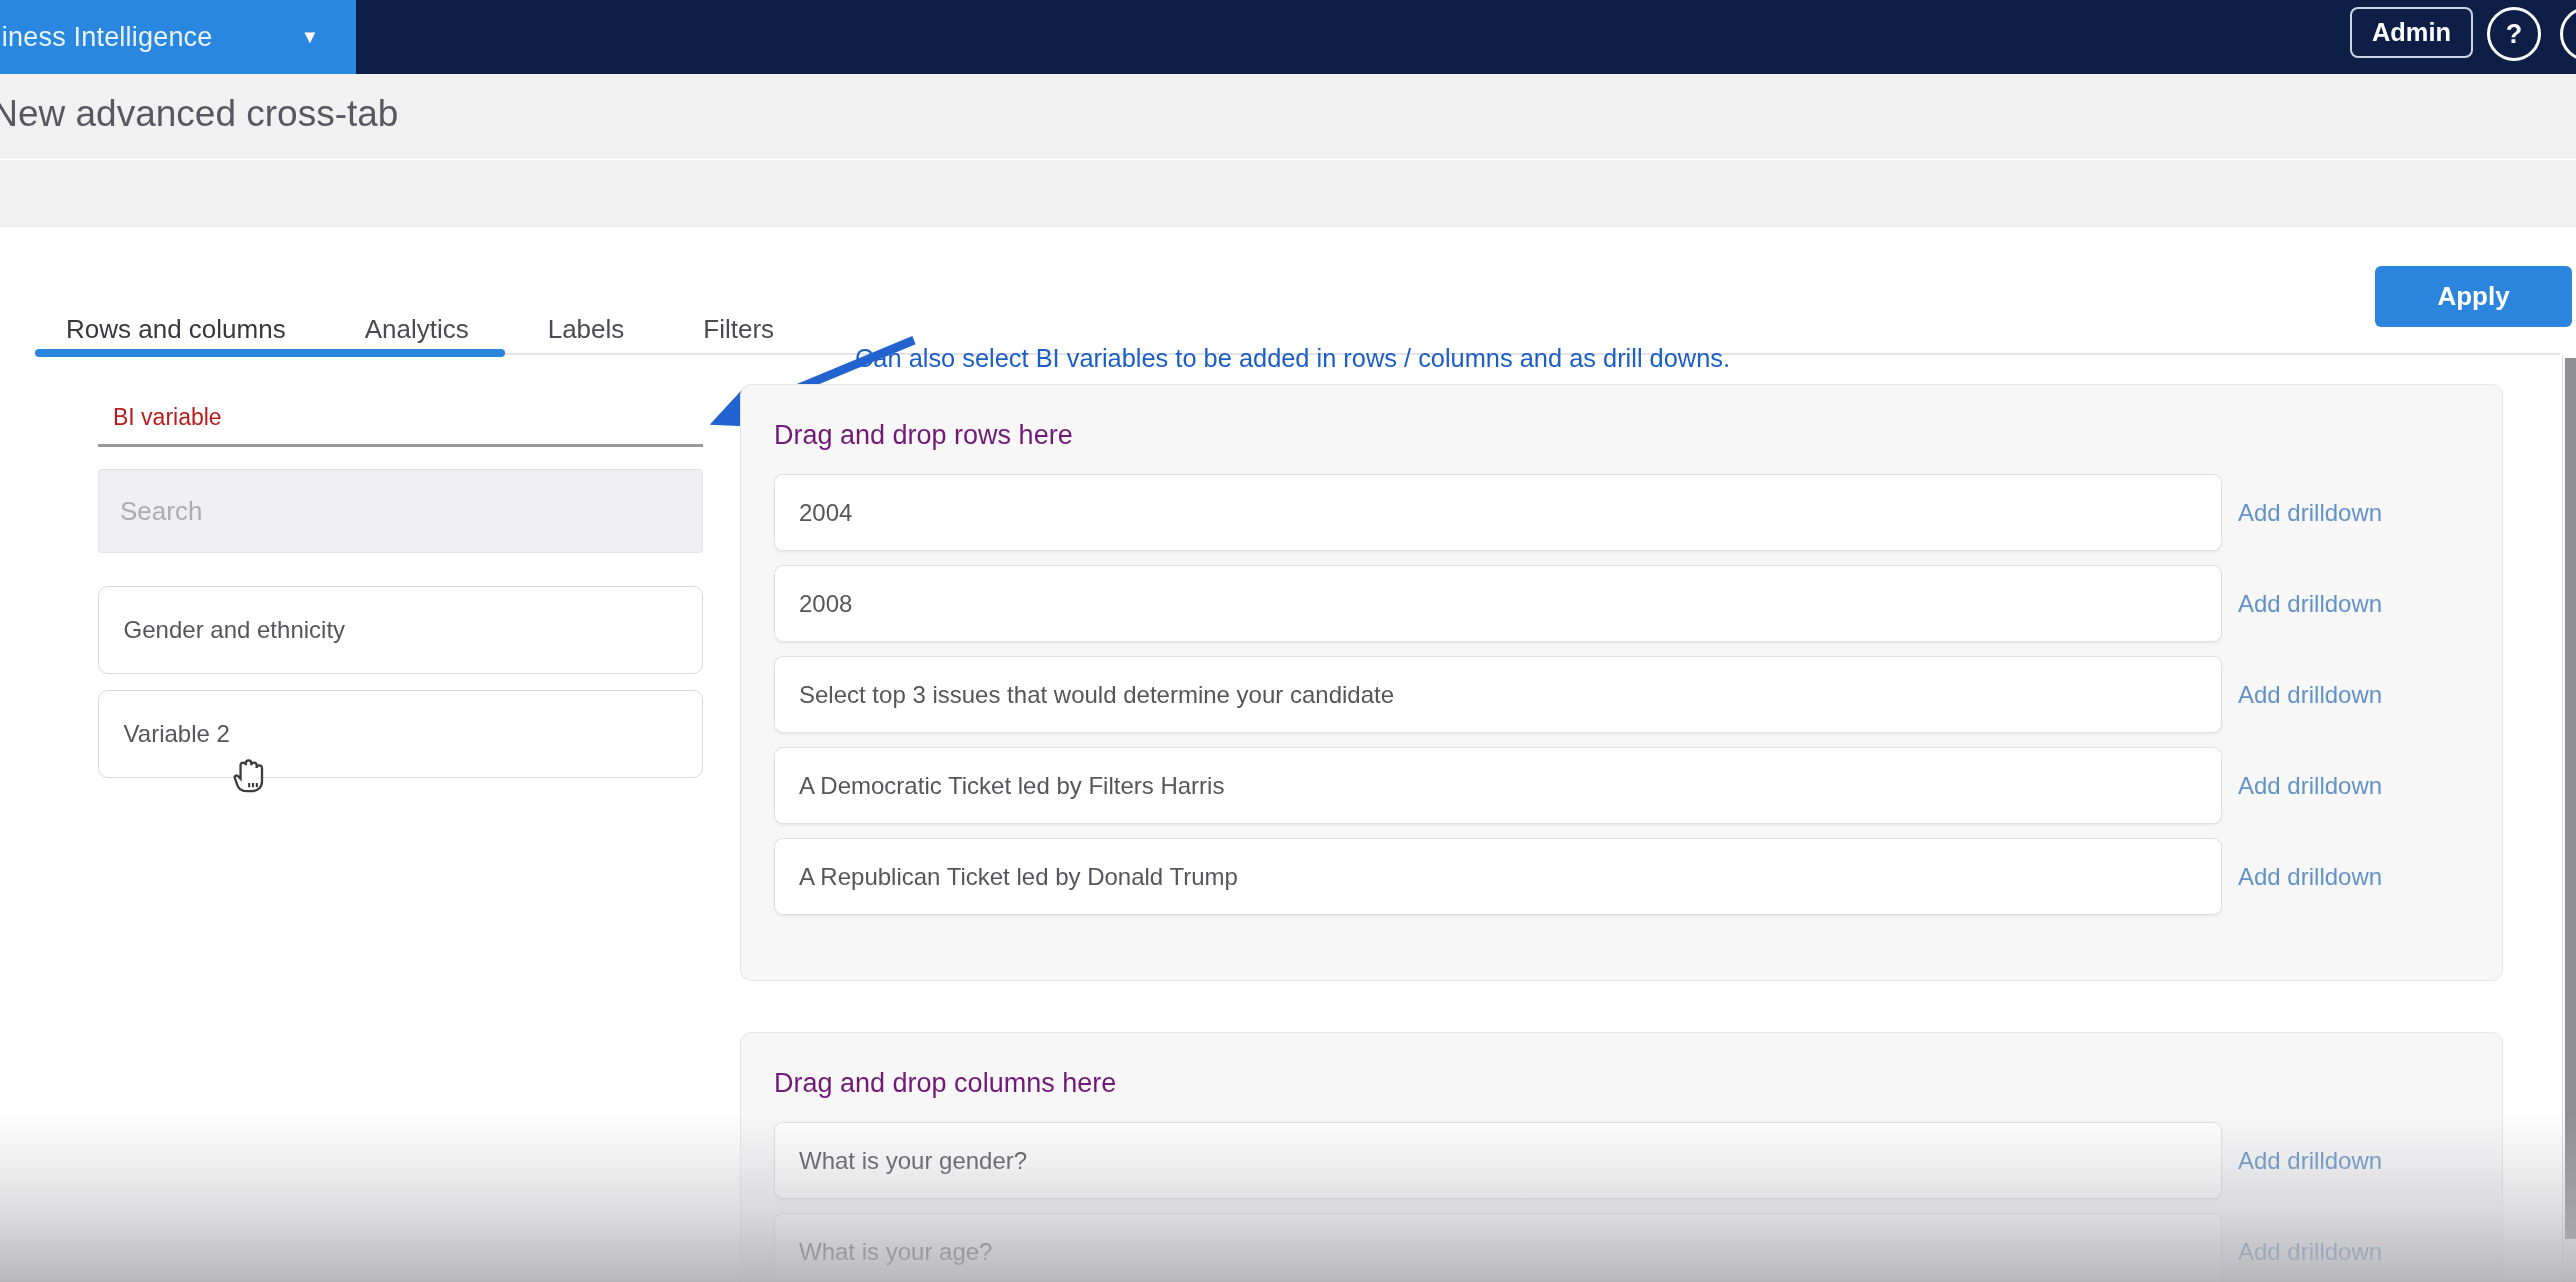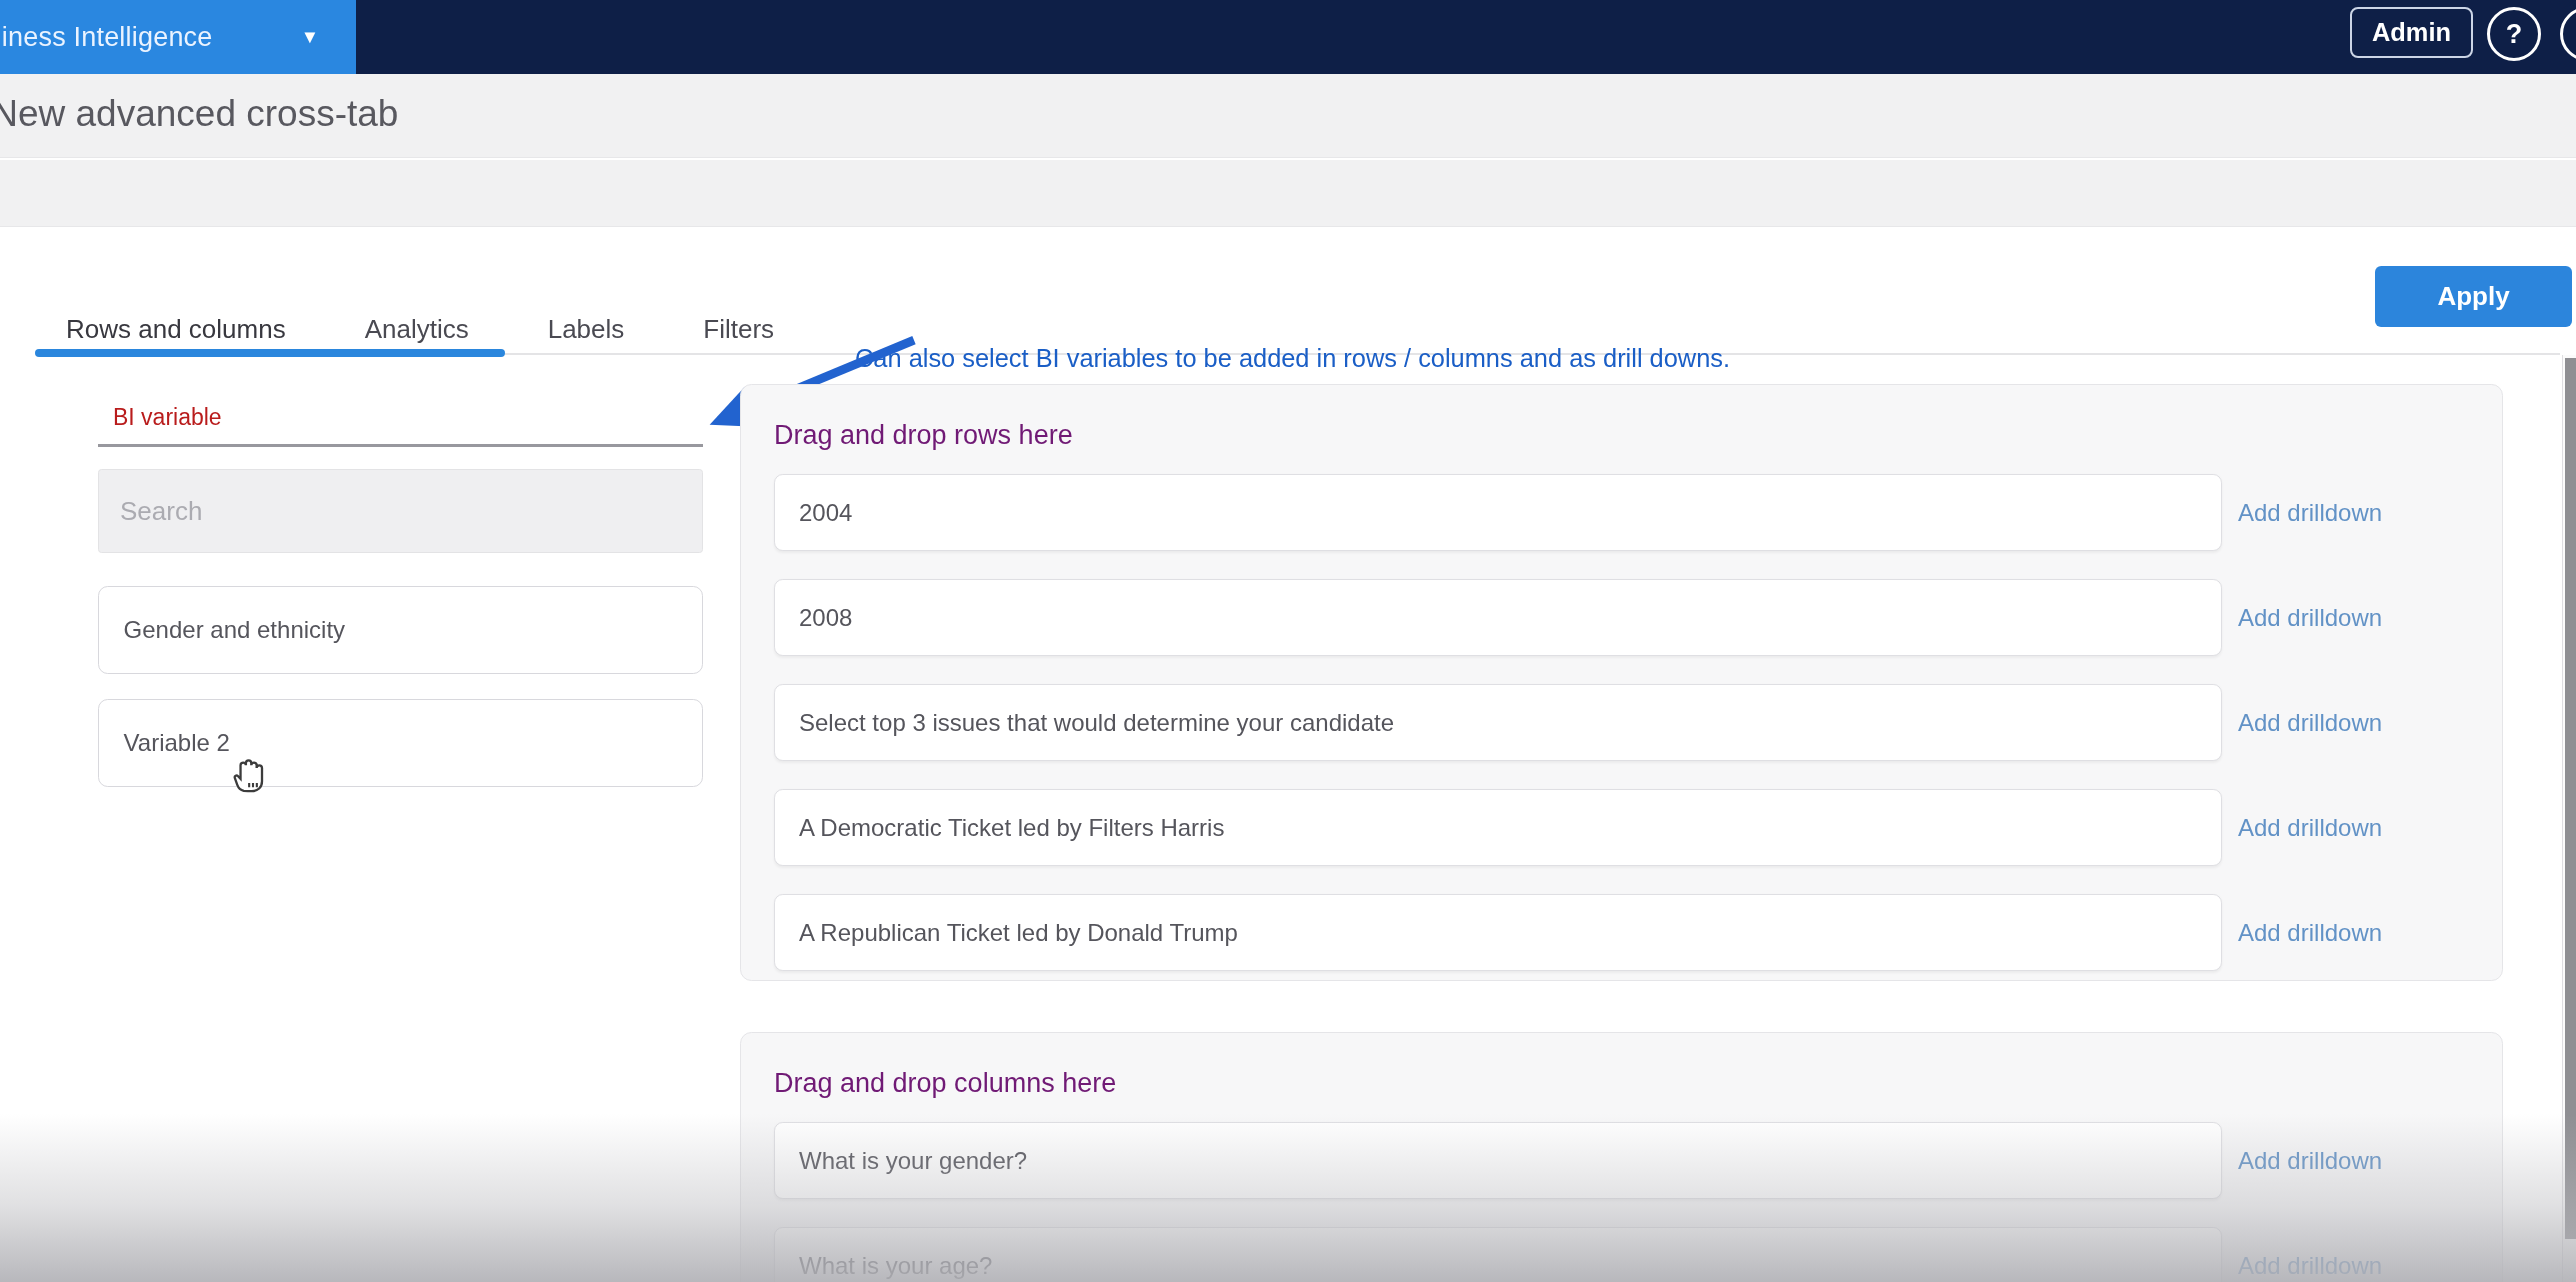--- a/index.html
+++ b/index.html
@@ -47,33 +47,33 @@
   .annotation { position:absolute; left:855px; top:344px; font-size:25.4px; color:#1a5ec6; white-space:nowrap; }
   .anno-arrow { position:absolute; left:665px; top:333px; }
 
   
   .side-label { position:absolute; left:113px; top:404px; font-size:23px; color:#b91c1c; }
   .side-underline { position:absolute; left:98px; top:444px; width:605px; height:2.6px; background:#98989e; }
   .search-input { position:absolute; left:98px; top:469px; width:605px; height:84px; background:#efeff1;
                   border:1.8px solid #e3e3e5; border-radius:3.5px; font-size:26px; color:#6a6a70;
                   padding:0 21px; font-family:inherit; outline:none; }
   .search-input::placeholder { color:#ababb1; }
-  .var-list { position:absolute; left:98px; top:586px; width:605px; display:flex; flex-direction:column; gap:25px; }
+  .var-list { position:absolute; left:98px; top:586px; width:605px; display:flex; flex-direction:column; gap:16px; }
   .var-card { width:605px; height:88px; background:#ffffff; border:1.8px solid #d8d8dd; border-radius:9.7px;
               display:flex; align-items:center; padding:0 24.6px; cursor:grab; }
   .var-label { font-size:24px; color:#55555c; }
   .grab-cursor { position:absolute; left:230px; top:749px; }
 
   
   .drop-panel { position:absolute; left:740px; width:1763px; background:#f7f7f8; border:1.8px solid #e5e5e8;
                 border-radius:11.4px; padding:35px 33px; }
   .panel-rows { top:384px; height:597px; }
   .panel-cols { top:1032px; height:439px; }
   .panel-title { font-size:27px; font-weight:400; color:#701a75; margin-bottom:23px; }
-  .panel-list { display:flex; flex-direction:column; gap:28px; }
+  .panel-list { display:flex; flex-direction:column; gap:14px; }
   .panel-row { display:flex; align-items:center; }
   .item-card { width:1448px; height:77px; background:#ffffff; border:1.8px solid #dfdfe3; border-radius:8.8px;
                display:flex; align-items:center; padding:0 24px; box-shadow:0 1.8px 2.6px rgba(0,0,0,.05); cursor:grab; }
   .item-card span { font-size:24px; color:#55555c; }
   .drilldown-link { margin-left:16px; font-size:24px; color:#6292c6; white-space:nowrap; cursor:pointer; text-decoration:none; }
 
   
   .scroll-track { position:absolute; left:2562px; top:355px; width:14px; height:927px; background:#fbfbfb;
                   border-left:1.8px solid #dedee1; }
   .scroll-thumb { position:absolute; left:2565px; top:358px; width:10.5px; height:881px; background:#8f8f93; }

